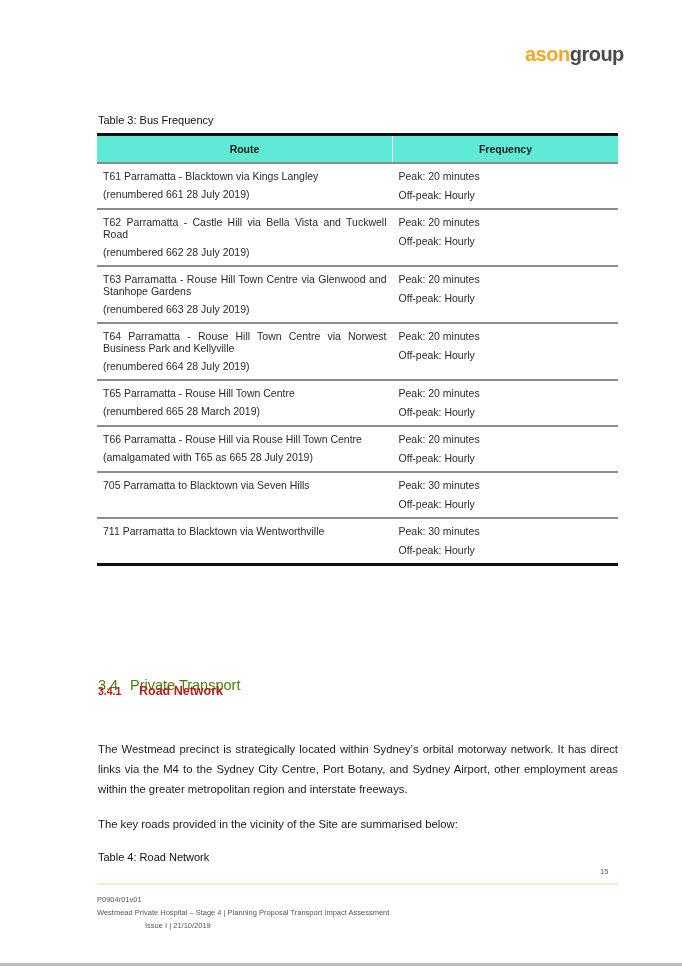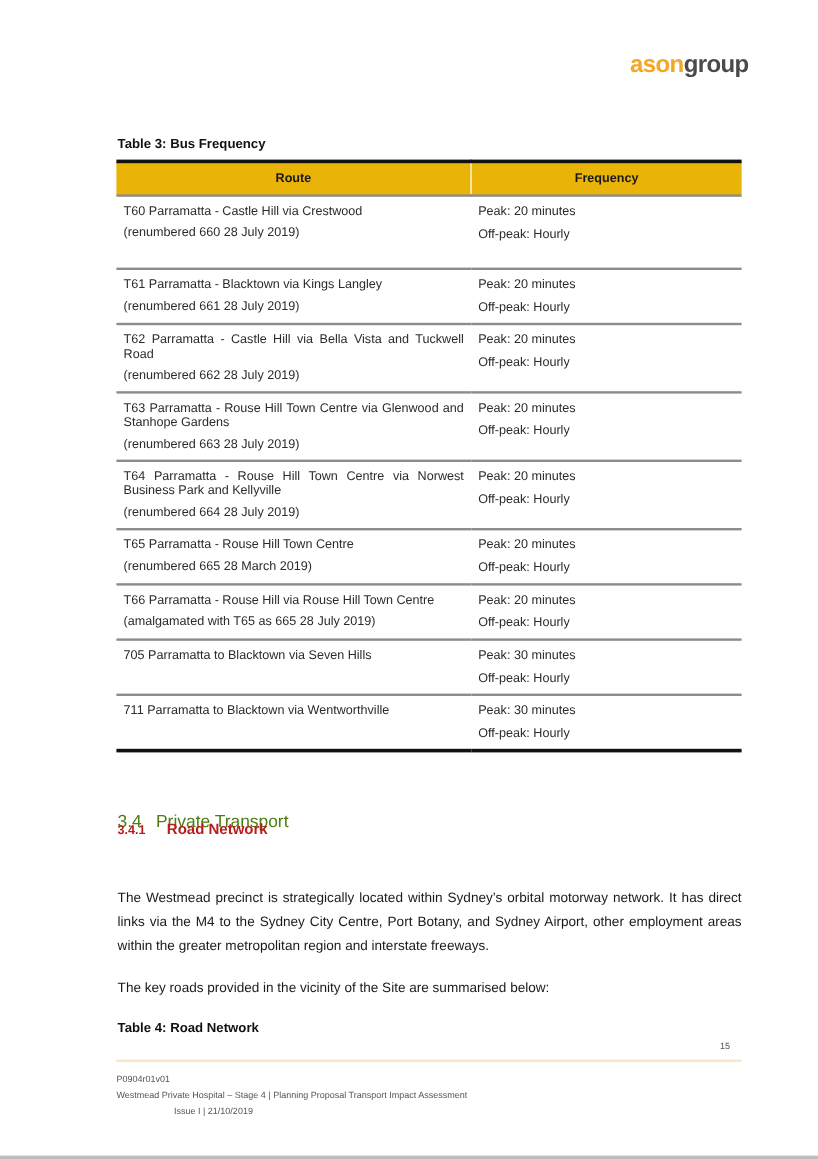--- a/index.html
+++ b/index.html
@@ -5,26 +5,26 @@
   html, body { margin: 0; padding: 0; }
   body {
     width: 682px; height: 966px; background: #ffffff; position: relative; overflow: hidden;
     font-family: "Liberation Sans", sans-serif; color: #1a1a1a;
   }
   .page-bottom-edge { position: absolute; left: 0; right: 0; top: 963px; height: 3px; background: #bdbdbd; }
   .logo { position: absolute; left: 525px; top: 43px; font-size: 20px; font-weight: bold; letter-spacing: -0.5px; }
   .logo .a { color: #f5a623; }
   .logo .b { color: #4a4a4a; }
 
-  .caption { position: absolute; left: 98px; font-size: 11px; font-weight: bold; color: #111; }
+  .caption { position: absolute; left: 98px; font-size: 11px; font-weight: normal; color: #111; }
   .cap3 { top: 114px; }
   .cap4 { top: 851px; }
 
   table.bus { position: absolute; left: 97px; top: 133px; width: 521px; border-collapse: collapse; font-size: 10.5px; }
-  table.bus thead tr { background: #eab308; border-top: 3px solid #111; border-bottom: 2px solid #8c8c8c; }
+  table.bus thead tr { background: #5eead4; border-top: 3px solid #111; border-bottom: 2px solid #8c8c8c; }
   table.bus th { height: 26px; font-weight: bold; text-align: center; padding: 0; font-size: 10.5px; }
   table.bus th.route { width: 295px; border-right: 1px solid #ffffff; }
   table.bus td { vertical-align: top; padding: 6px 6px 7px 6px; line-height: 12px; color: #2b2b2b; }
   table.bus tbody tr { border-bottom: 2px solid #8c8c8c; }
   table.bus tbody tr:last-child { border-bottom: 3px solid #111; }
   .r-line { display: block; text-align: justify; text-align-last: left; }
   .r-note { display: block; margin-top: 6px; }
   .f-peak { display: block; }
   .f-off { display: block; margin-top: 7px; }
   tr.tall td { padding-bottom: 22px; }
@@ -53,30 +53,20 @@
 <div class="caption cap3">Table 3: Bus Frequency</div>
 
 <table class="bus">
   <thead>
     <tr>
       <th class="route">Route</th>
       <th>Frequency</th>
     </tr>
   </thead>
   <tbody>
-    <tr class="tall">
-      <td>
-          <span class="r-line">T60 Parramatta - Castle Hill via Crestwood</span>
-          <span class="r-note">(renumbered 660 28 July 2019)</span>
-        </td>
-      <td>
-          <span class="f-peak">Peak: 20 minutes</span>
-          <span class="f-off">Off-peak: Hourly</span>
-        </td>
-    </tr>
     <tr>
       <td>
           <span class="r-line">T61 Parramatta - Blacktown via Kings Langley</span>
           <span class="r-note">(renumbered 661 28 July 2019)</span>
         </td>
       <td>
           <span class="f-peak">Peak: 20 minutes</span>
           <span class="f-off">Off-peak: Hourly</span>
         </td>
     </tr>

